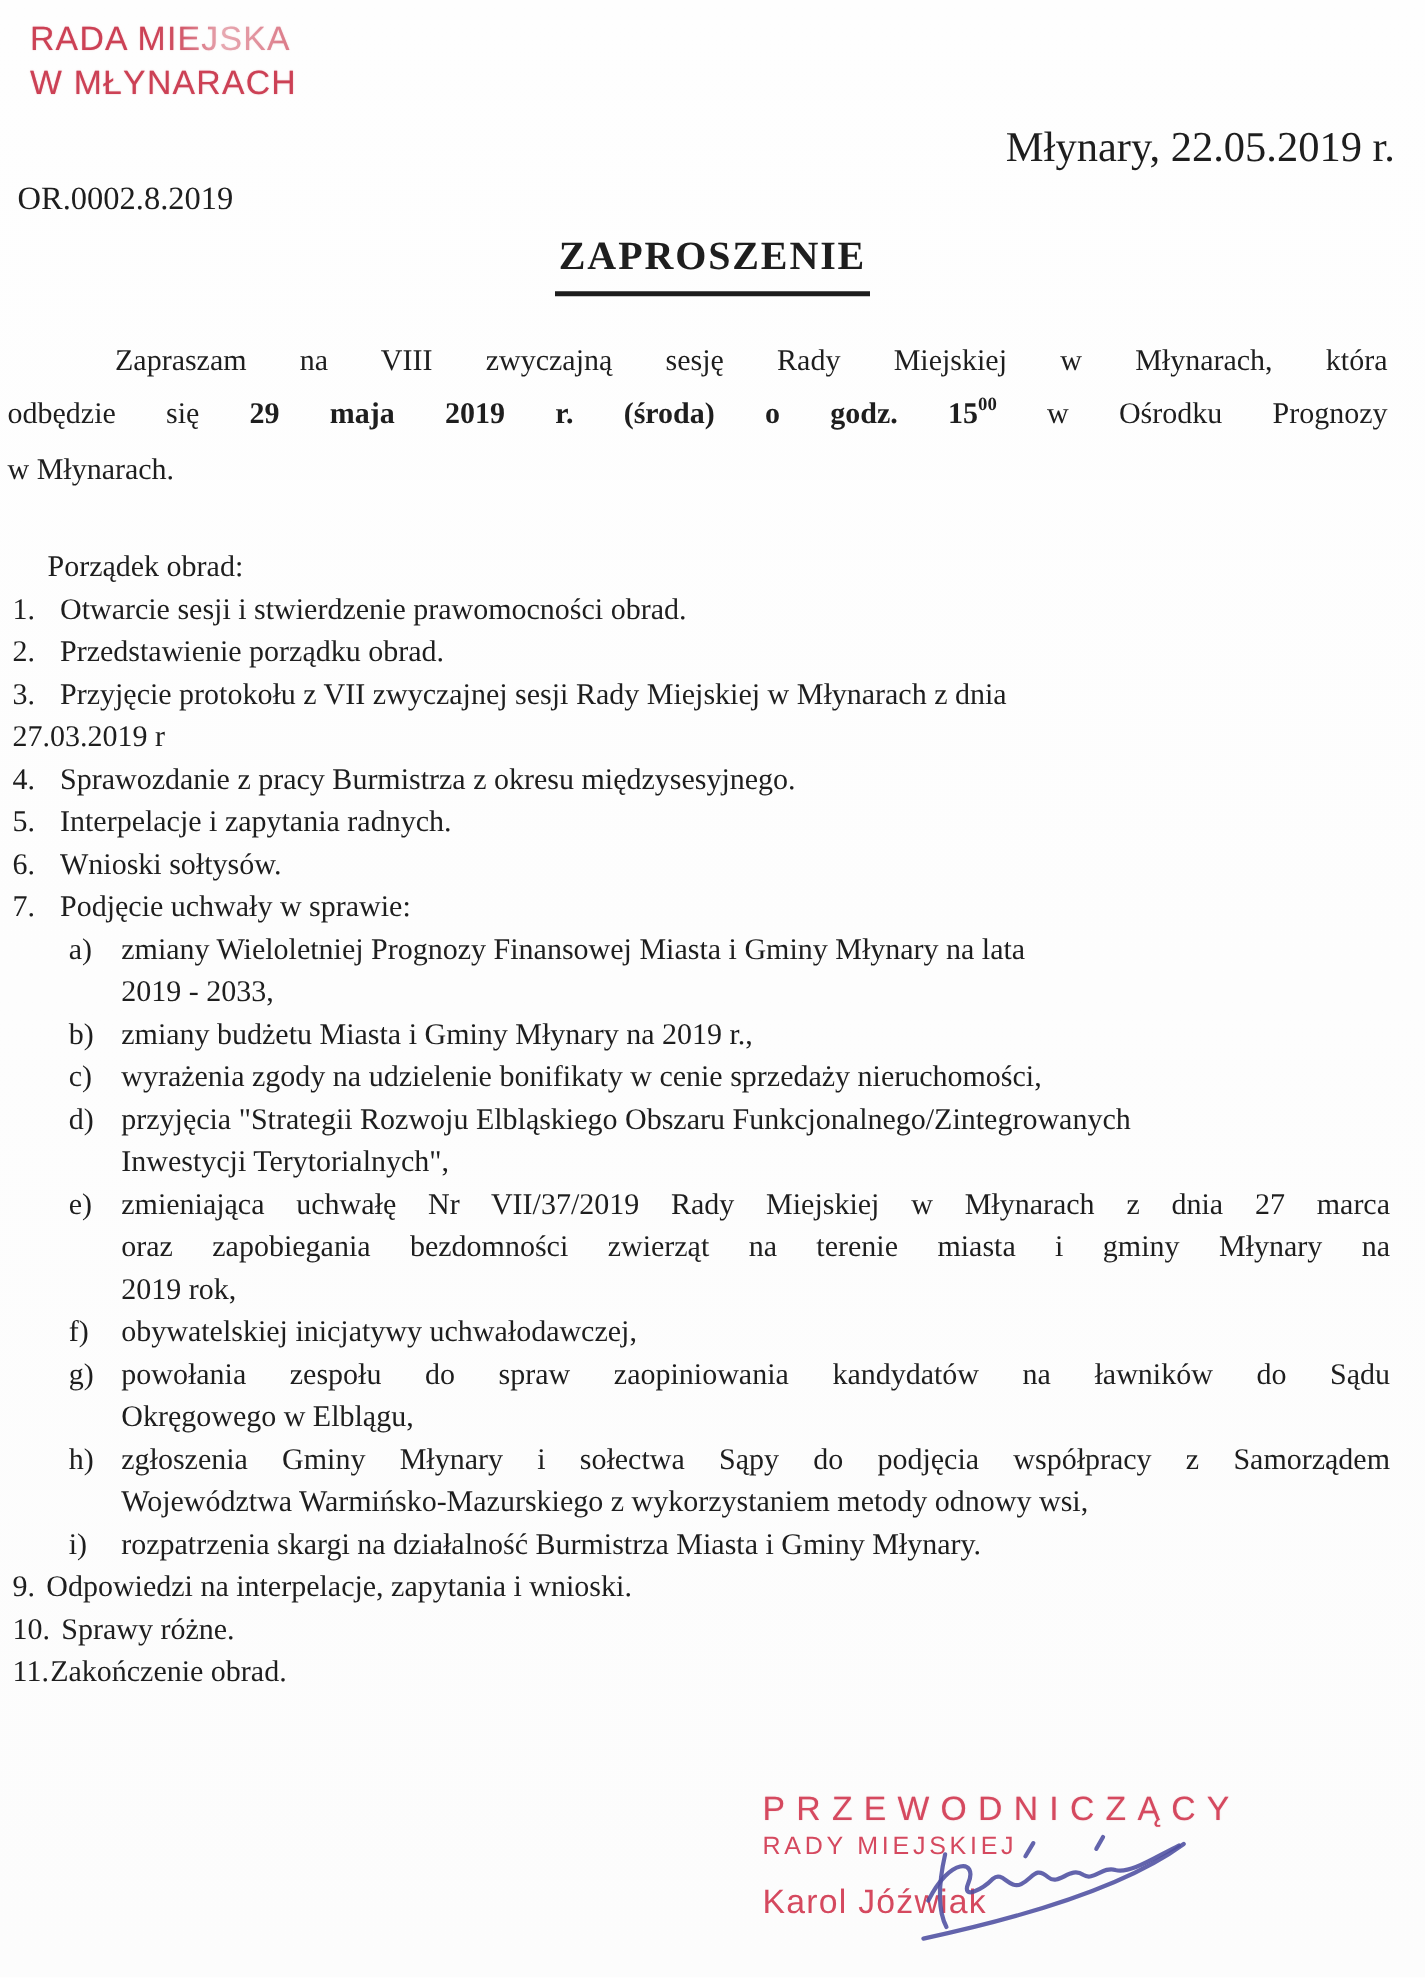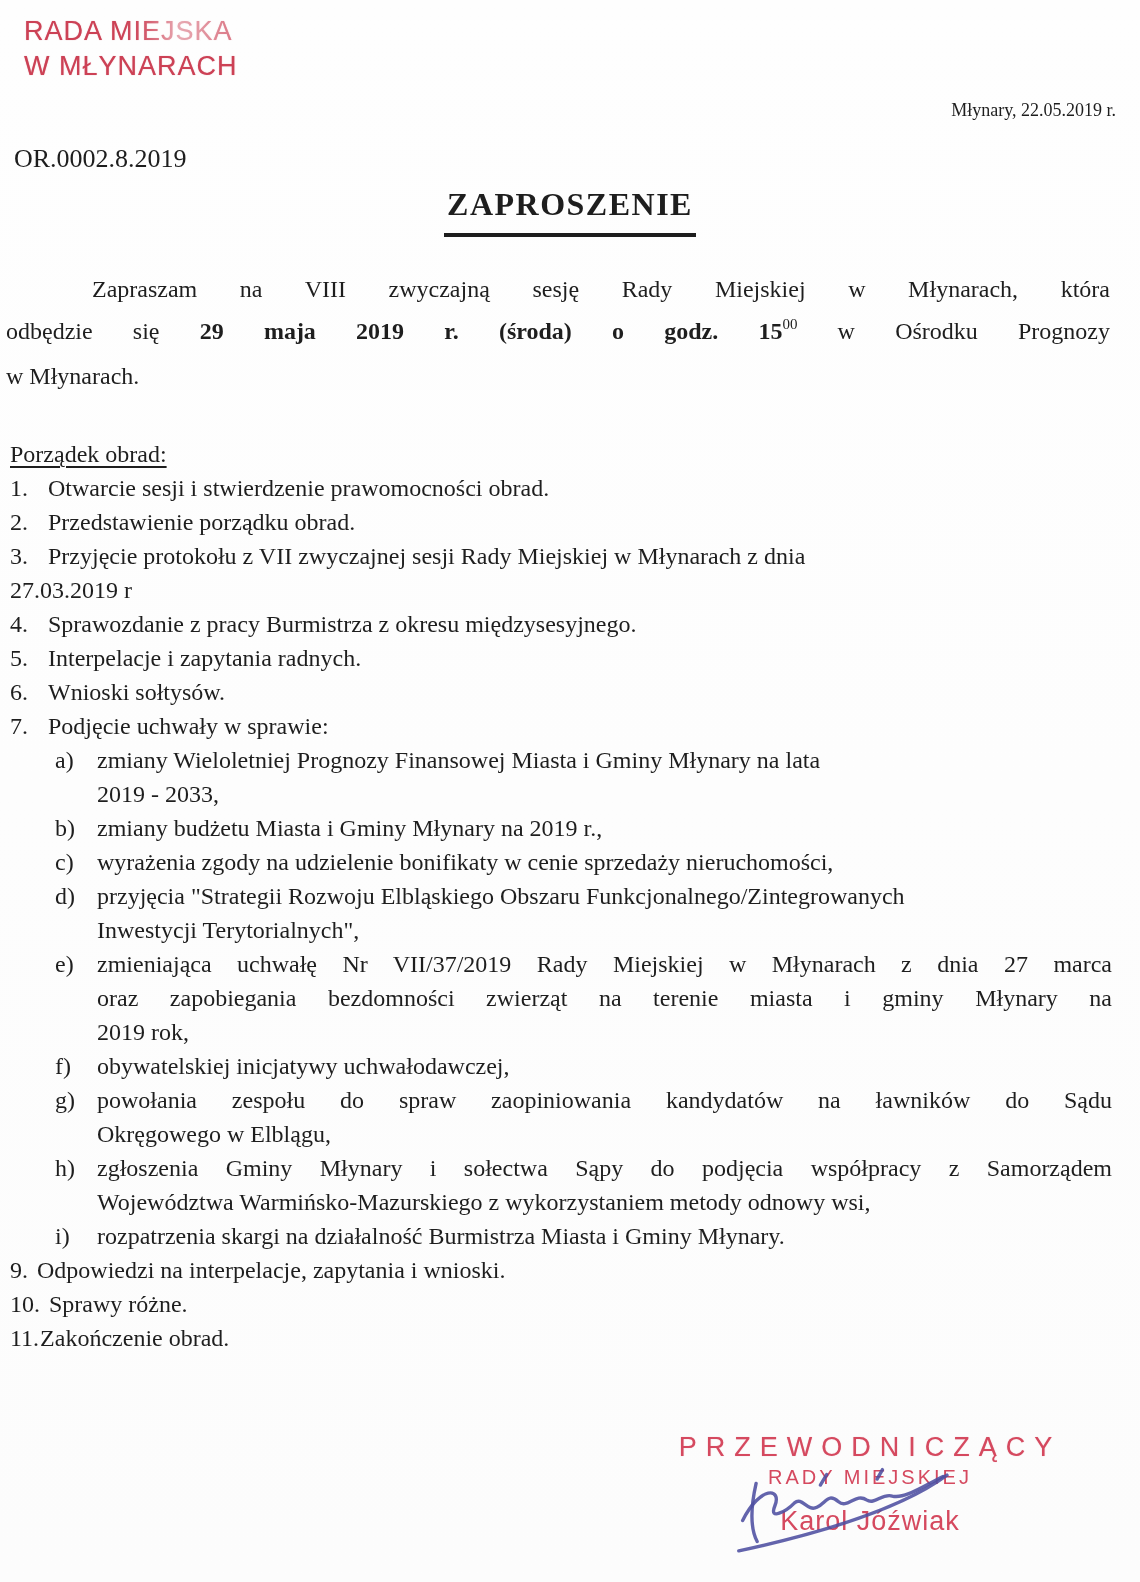--- a/index.html
+++ b/index.html
@@ -21,44 +21,44 @@
     font-size:27px;line-height:35px;letter-spacing:1px;
     color:var(--stamp-red);
     text-shadow:0 0 1px rgba(204,65,85,.55);
   }
   .stamp-top .l1{
     display:inline-block;
     -webkit-mask-image:linear-gradient(90deg,#000 0 46%,rgba(0,0,0,.92) 56%,rgba(0,0,0,.45) 74%,rgba(0,0,0,.7) 100%);
             mask-image:linear-gradient(90deg,#000 0 46%,rgba(0,0,0,.92) 56%,rgba(0,0,0,.45) 74%,rgba(0,0,0,.7) 100%);
   }
   .ref{position:absolute;left:14px;top:134px;font-size:26px;margin-top:10px;}
-  .date{position:absolute;right:24px;top:100px;font-size:18px;}
+  .date{position:absolute;right:24px;top:100px;font-size:34px;}
   .title-wrap{position:absolute;left:0;right:0;top:186px;text-align:center;}
   .title-wrap span{
     font-size:32px;font-weight:700;letter-spacing:1.5px;
     border-bottom:4px solid #1d1d1d;padding:0 3px 11px;
   }
   
   .intro{position:absolute;left:6px;right:30px;top:268px;font-size:24px;line-height:42px;}
   .jl{text-align:justify;text-align-last:justify;}
   .indent{padding-left:86px;}
-  .sup{font-size:15px;font-weight:400;position:relative;top:-10px;letter-spacing:0;}
+  .sup{font-size:15px;font-weight:700;position:relative;top:-10px;letter-spacing:0;}
   
   .agenda{position:absolute;left:10px;right:28px;top:437px;font-size:24px;line-height:34px;}
-  .heading span{text-decoration:underline;text-underline-offset:4px;text-decoration-thickness:2px;}
+  .heading span{text-underline-offset:4px;text-decoration-thickness:2px;margin-left:28px;}
   .item{display:flex;}
   .item .m{flex:none;width:38px;}
   .item .t{flex:1;min-width:0;}
   .sub{margin-left:45px;}
   .sub .item .m{width:42px;}
   .citem .m{margin-right:9px;}
   .citem.ng .m{margin-right:1px;}
   
   .sig{
-    position:absolute;left:610px;top:1432px;width:520px;text-align:center;
+    position:absolute;left:610px;top:1432px;width:520px;text-align:left;
     font-family:"Liberation Sans",sans-serif;color:var(--sig-red);
   }
   .sig .r1{font-size:27px;letter-spacing:9px;text-shadow:0 0 1px rgba(213,73,95,.4);}
   .sig .r2{font-size:20px;letter-spacing:3px;margin-top:3px;}
   .sig .name{font-size:27px;letter-spacing:1px;margin-top:17px;}
   .scribble{
     position:absolute;left:118px;top:32px;width:330px;height:84px;
     transform:rotate(-4deg);pointer-events:none;
   }
   .scribble path{stroke:var(--ink-blue);stroke-width:3.4;fill:none;stroke-linecap:round;opacity:.88;}

